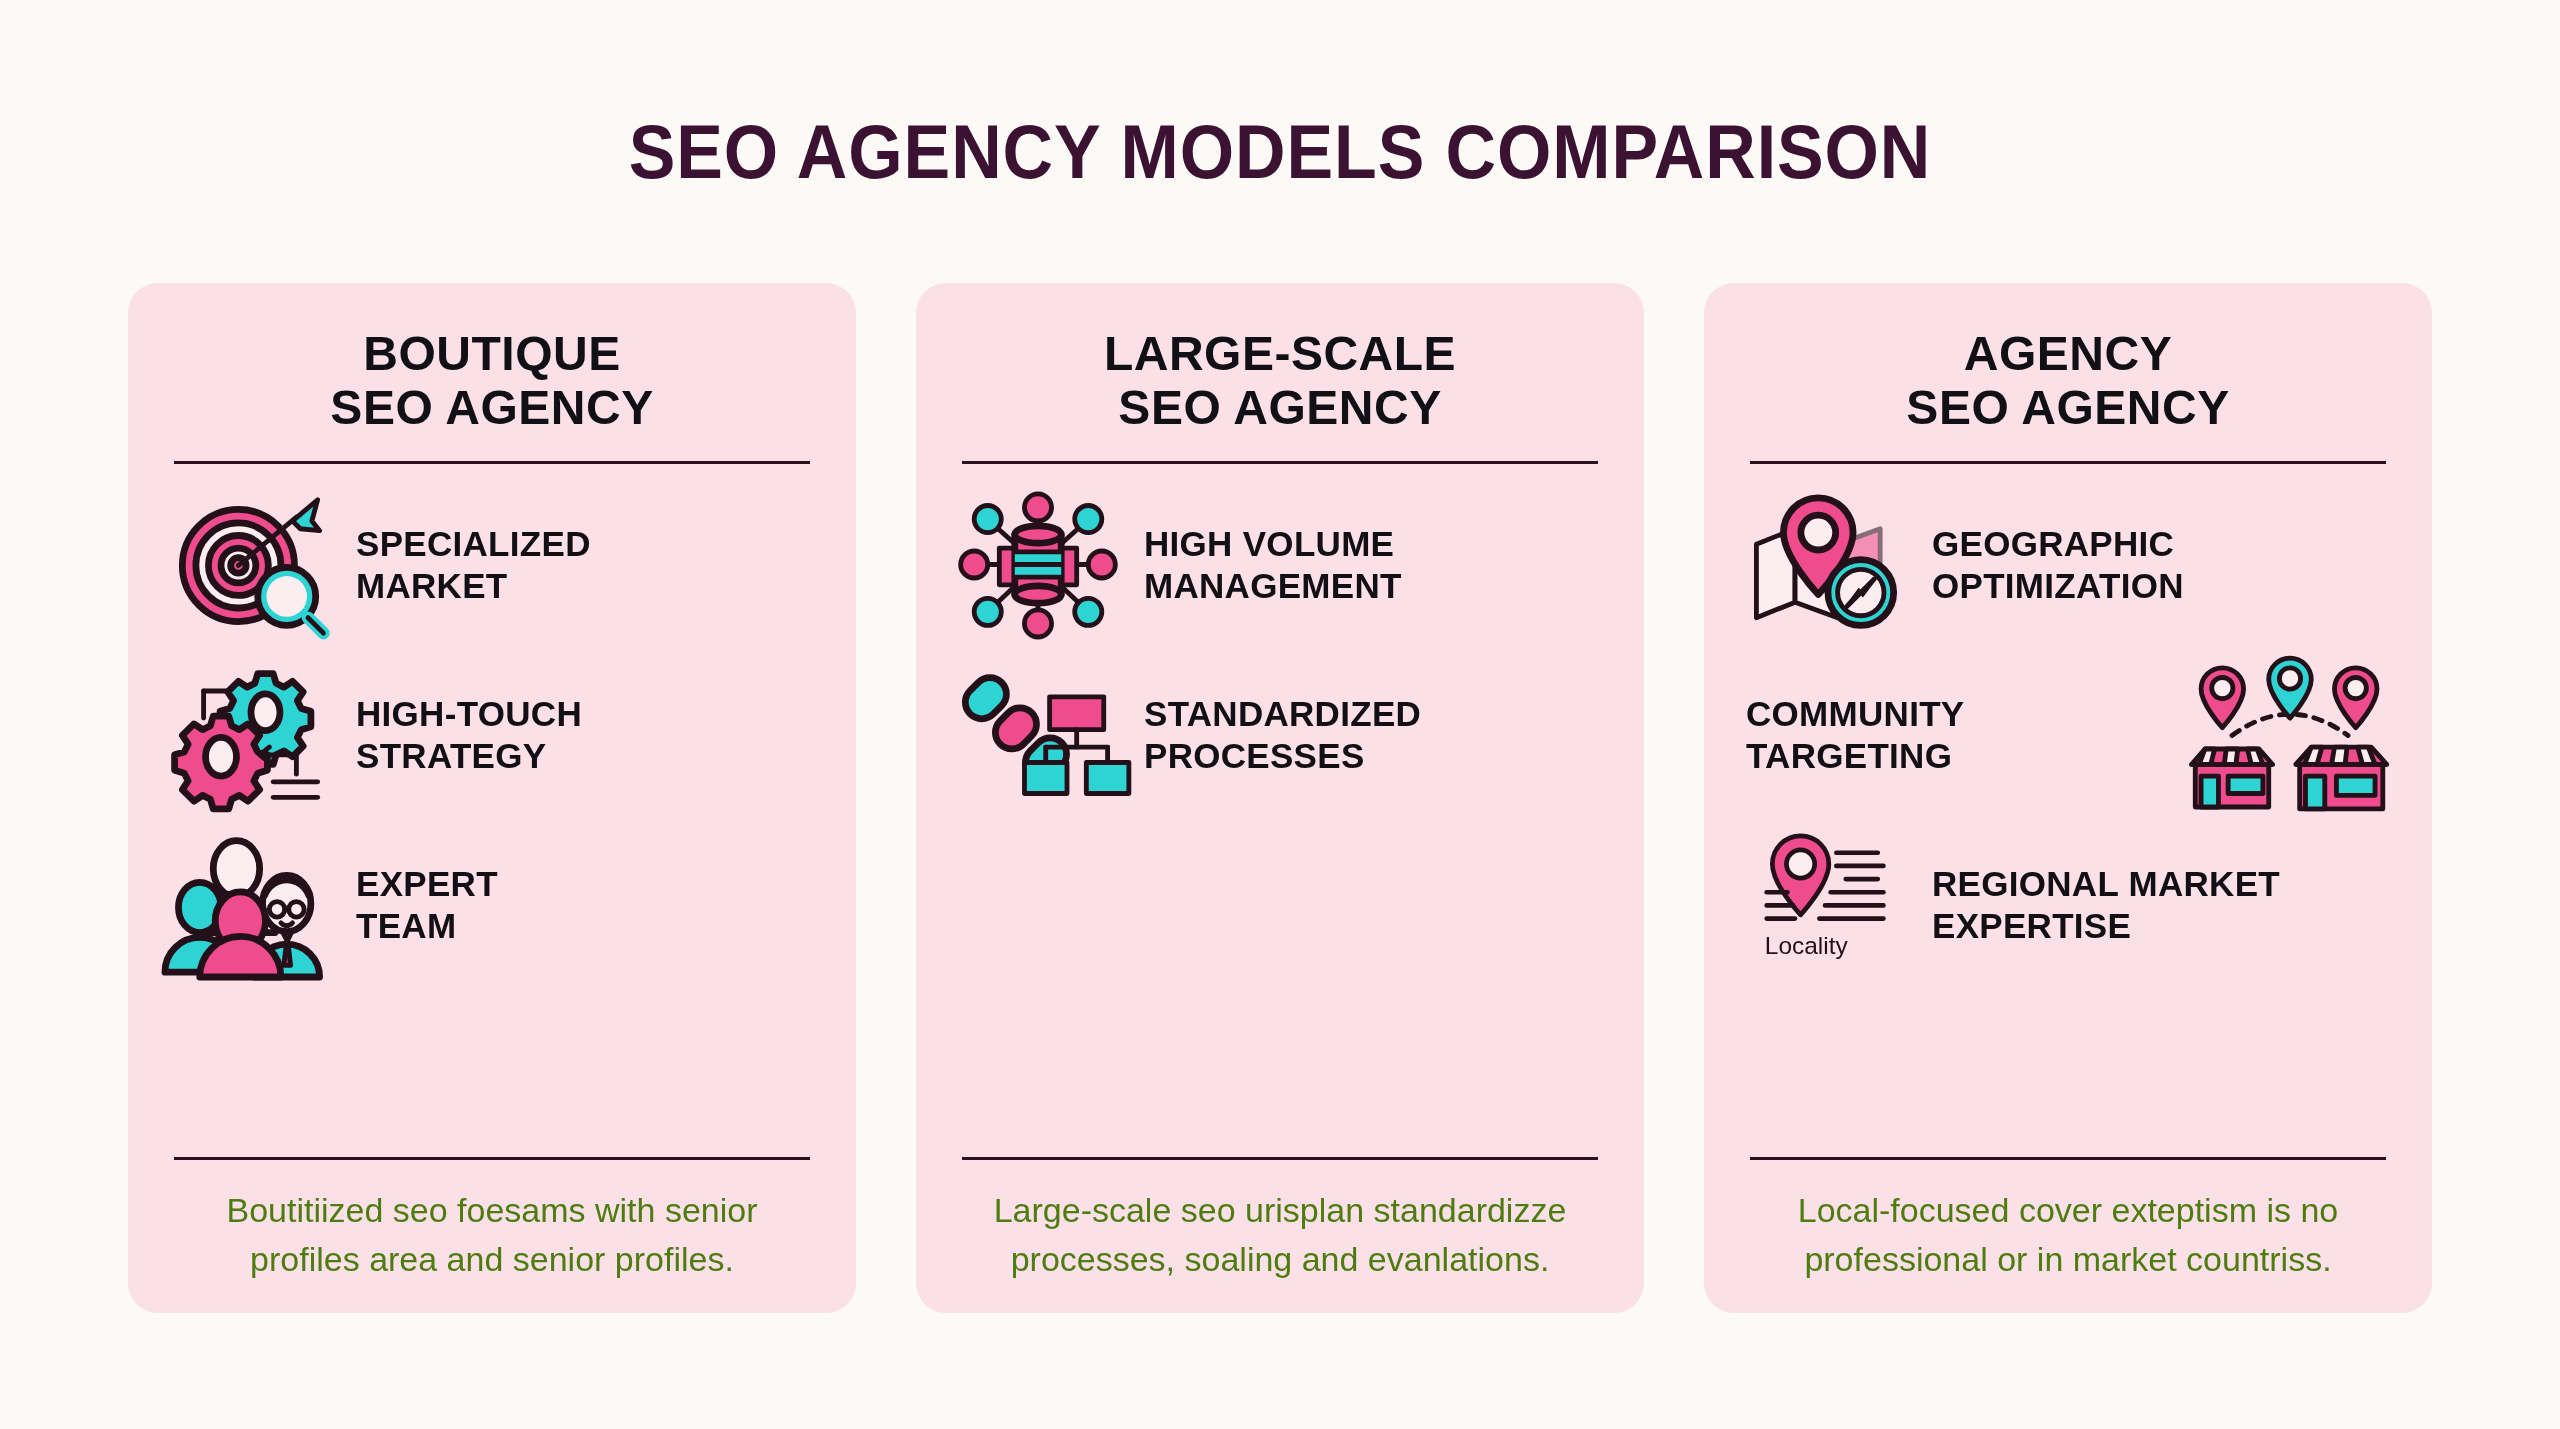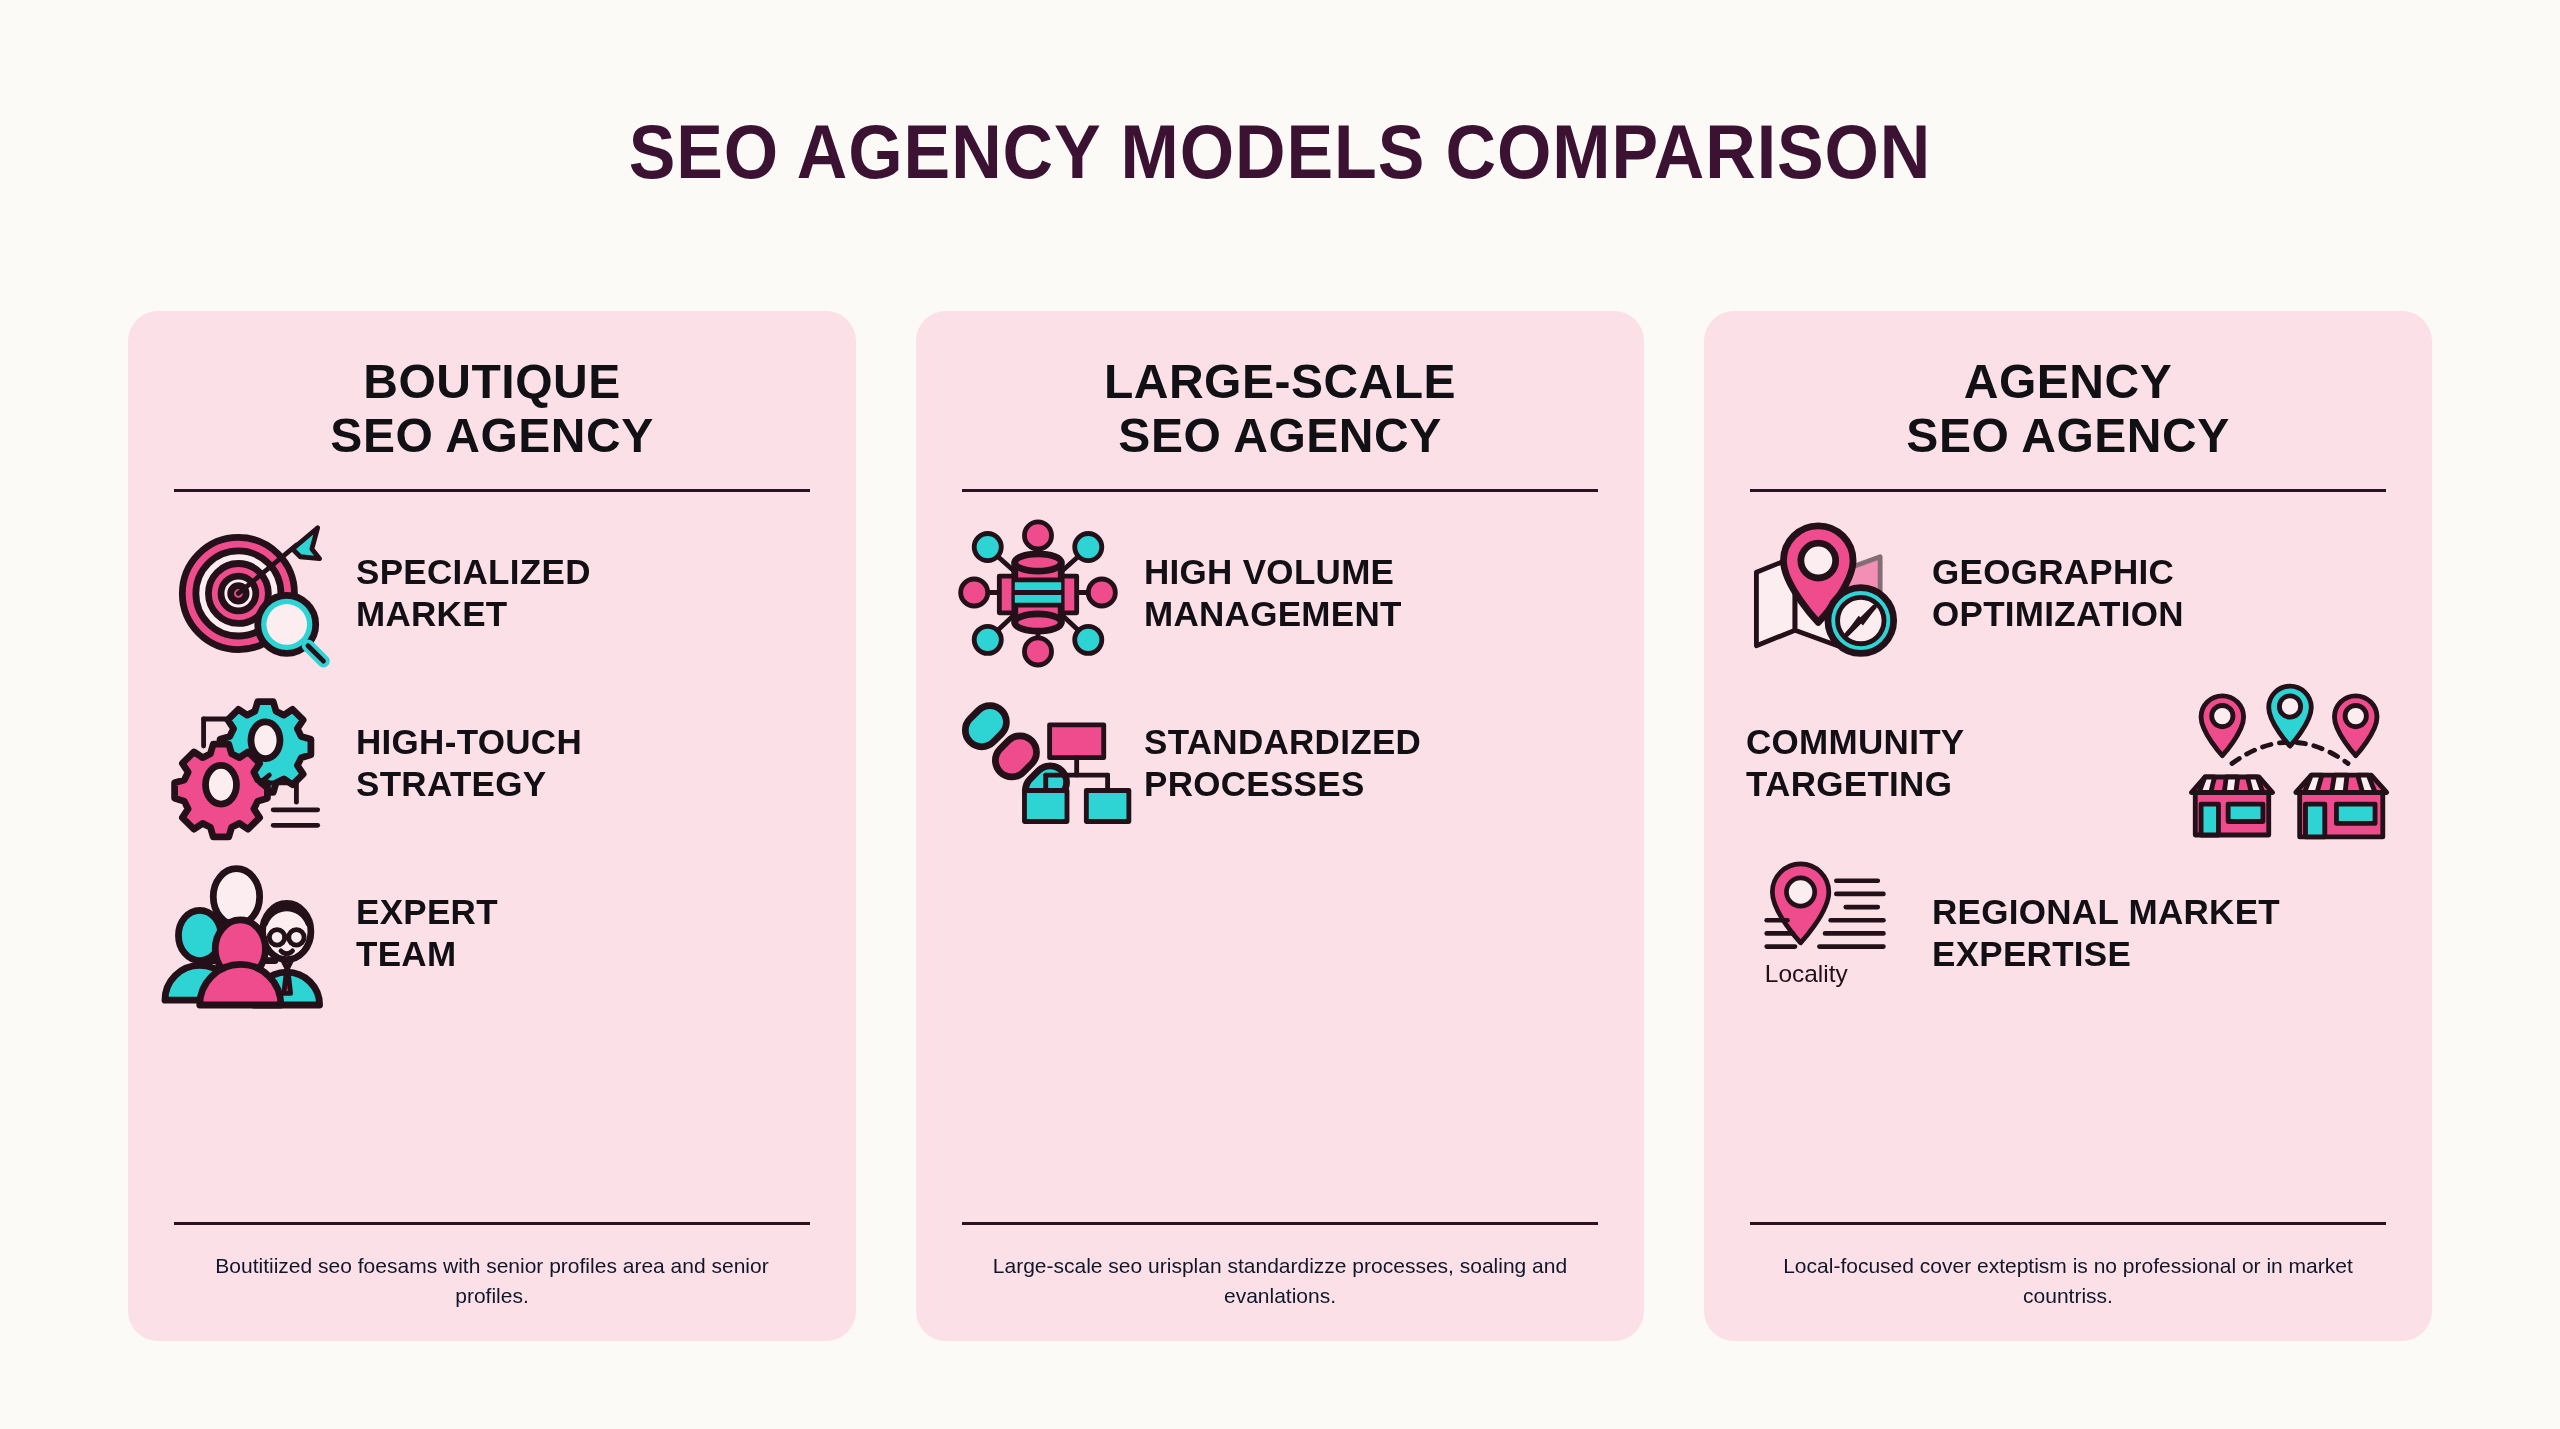--- a/index.html
+++ b/index.html
@@ -17,21 +17,21 @@
     font-size: 76px; font-weight: bold;
     letter-spacing: 1px;
     color: #3B1232;
     transform: scaleX(0.92);
     white-space: nowrap;
   }
 
   .cards {
     position: absolute; top: 283px; left: 128px;
     width: 2304px; height: 1030px;
-    display: flex; gap: 60px; margin-top: 28px;
+    display: flex; gap: 60px;
   }
   .card {
     flex: 1 1 0;
     background: #FBE0E8;
     border-radius: 30px;
     padding: 44px 42px 30px 42px;
     display: flex; flex-direction: column;
   }
 
   .card-title {
@@ -59,21 +59,21 @@
   }
   .feature-icon svg { width: 100%; height: 100%; overflow: visible; }
   .feature-label {
     font-size: 35px; font-weight: bold; color: #121014;
     line-height: 1.2; letter-spacing: 0.3px;
   }
   .feature-label span { display: block; white-space: nowrap; }
 
   .card-footer {
     text-align: center;
-    font-size: 21px; color: #0f172a;
+    font-size: 34px; color: #4d7c0f;
     line-height: 1.42;
     padding: 0 10px;
   }
 
   .pink { fill: #EE4C8D; }
   .pink-d { fill: #E83B7F; }
   .teal { fill: #2ED3D3; }
   .white { fill: #FCEDF1; }
   .stroke { stroke: #231019; stroke-width: 7; fill: none;
             stroke-linecap: round; stroke-linejoin: round; }

